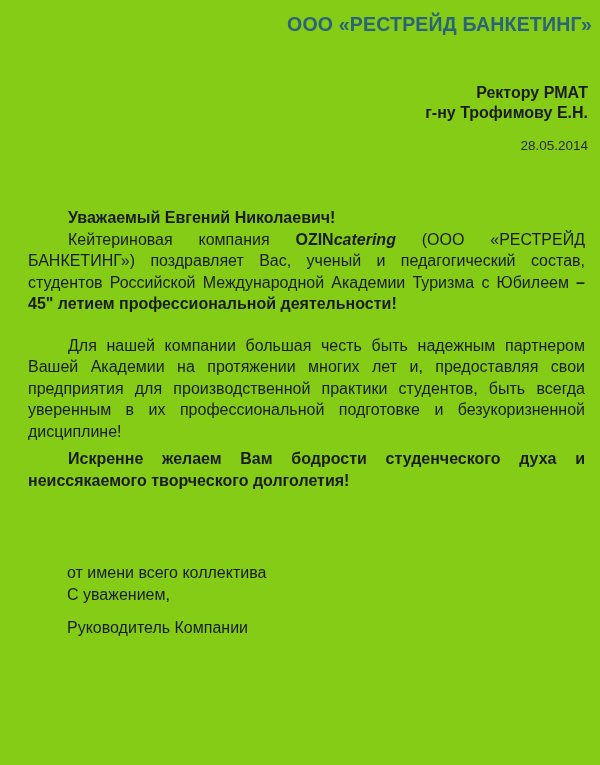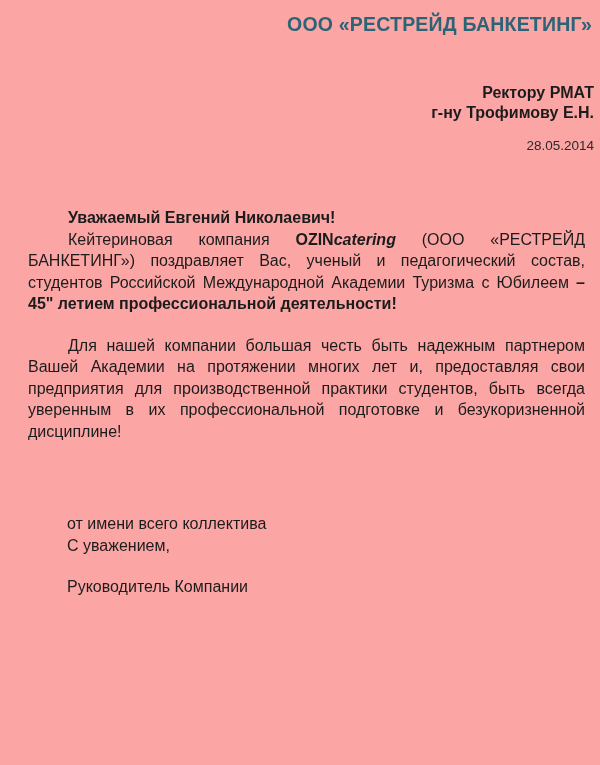--- a/index.html
+++ b/index.html
@@ -4,46 +4,46 @@
 <style>
   :root{
     --accent:#2b6377;
     --signature:#4e40d9;
     --text:#1c1c1c;
   }
   *{margin:0;padding:0;box-sizing:border-box;}
   html,body{background:#ffffff;}
   .page{
     width:600px;height:765px;
-    background:#fca5a5;
+    background:#84cc16;
     overflow:hidden;
     font-family:"Liberation Sans","DejaVu Sans",sans-serif;
     color:var(--text);
     position:relative;
   }
   
   .letterhead{padding:13px 8px 0 0;text-align:right;color:var(--accent);}
   .lh-name{font-size:19.5px;font-weight:bold;line-height:23px;letter-spacing:.2px;}
   .lh-tagline{font-size:17.5px;line-height:21px;}
   
-  .recipient{margin-top:47px;padding-right:6px;text-align:right;}
+  .recipient{margin-top:47px;padding-right:12px;text-align:right;}
   .recipient .r-line{font-size:16px;font-weight:bold;line-height:20px;}
   .recipient .r-date{font-size:13.5px;line-height:17px;margin-top:14px;color:#2a2a2a;}
   
   .letter-body{margin:53px 15px 0 28px;font-size:16px;line-height:21.5px;}
   .salutation{font-weight:bold;text-indent:40px;}
   .para{text-align:justify;text-indent:40px;margin-bottom:20px;}
   .para.tight{margin-bottom:6px;}
   .para.bold{font-weight:bold;}
   .brand-b{font-weight:bold;}
   .brand-i{font-weight:bold;font-style:italic;}
   .bold-run{font-weight:bold;}
   
   .closing{margin:71px 15px 0 67px;font-size:16px;line-height:21.5px;}
-  .signer-title{margin-top:20px;}
+  .signer-title{margin-top:12px;}
   .sig-area{position:relative;height:92px;}
   .sig-svg{position:absolute;left:188px;top:3px;}
   .signer-name{position:absolute;left:341px;top:60px;font-size:16px;white-space:nowrap;}
 </style>
 </head>
 <body>
 
 <div class="page">
 
   <header class="letterhead">
@@ -56,20 +56,21 @@
     <div class="r-date">28.05.2014</div>
   </section>
 
   <section class="letter-body">
     <p class="salutation">Уважаемый Евгений Николаевич!</p>
 
     <p class="para"><span>Кейтериновая компания </span><span class="brand-b">OZIN</span><span class="brand-i">catering</span><span> (ООО «РЕСТРЕЙД БАНКЕТИНГ») поздравляет Вас, ученый и педагогический состав, студентов Российской Международной Академии Туризма с Юбилеем </span><span class="bold-run">– 45" летием профессиональной деятельности!</span></p>
 
     <p class="para tight">Для нашей компании большая честь быть надежным партнером Вашей Академии на протяжении многих лет и, предоставляя свои предприятия для производственной практики студентов, быть всегда уверенным в их профессиональной подготовке и безукоризненной дисциплине!</p>
 
+    <p class="para bold">Искренне желаем Вам бодрости студенческого духа и неиссякаемого творческого долголетия!</p>
   </section>
 
   <section class="closing">
     <div>от имени всего коллектива</div>
     <div>С уважением,</div>
     <div class="signer-title">Руководитель Компании</div>
 
   </section>
 
 </div>

